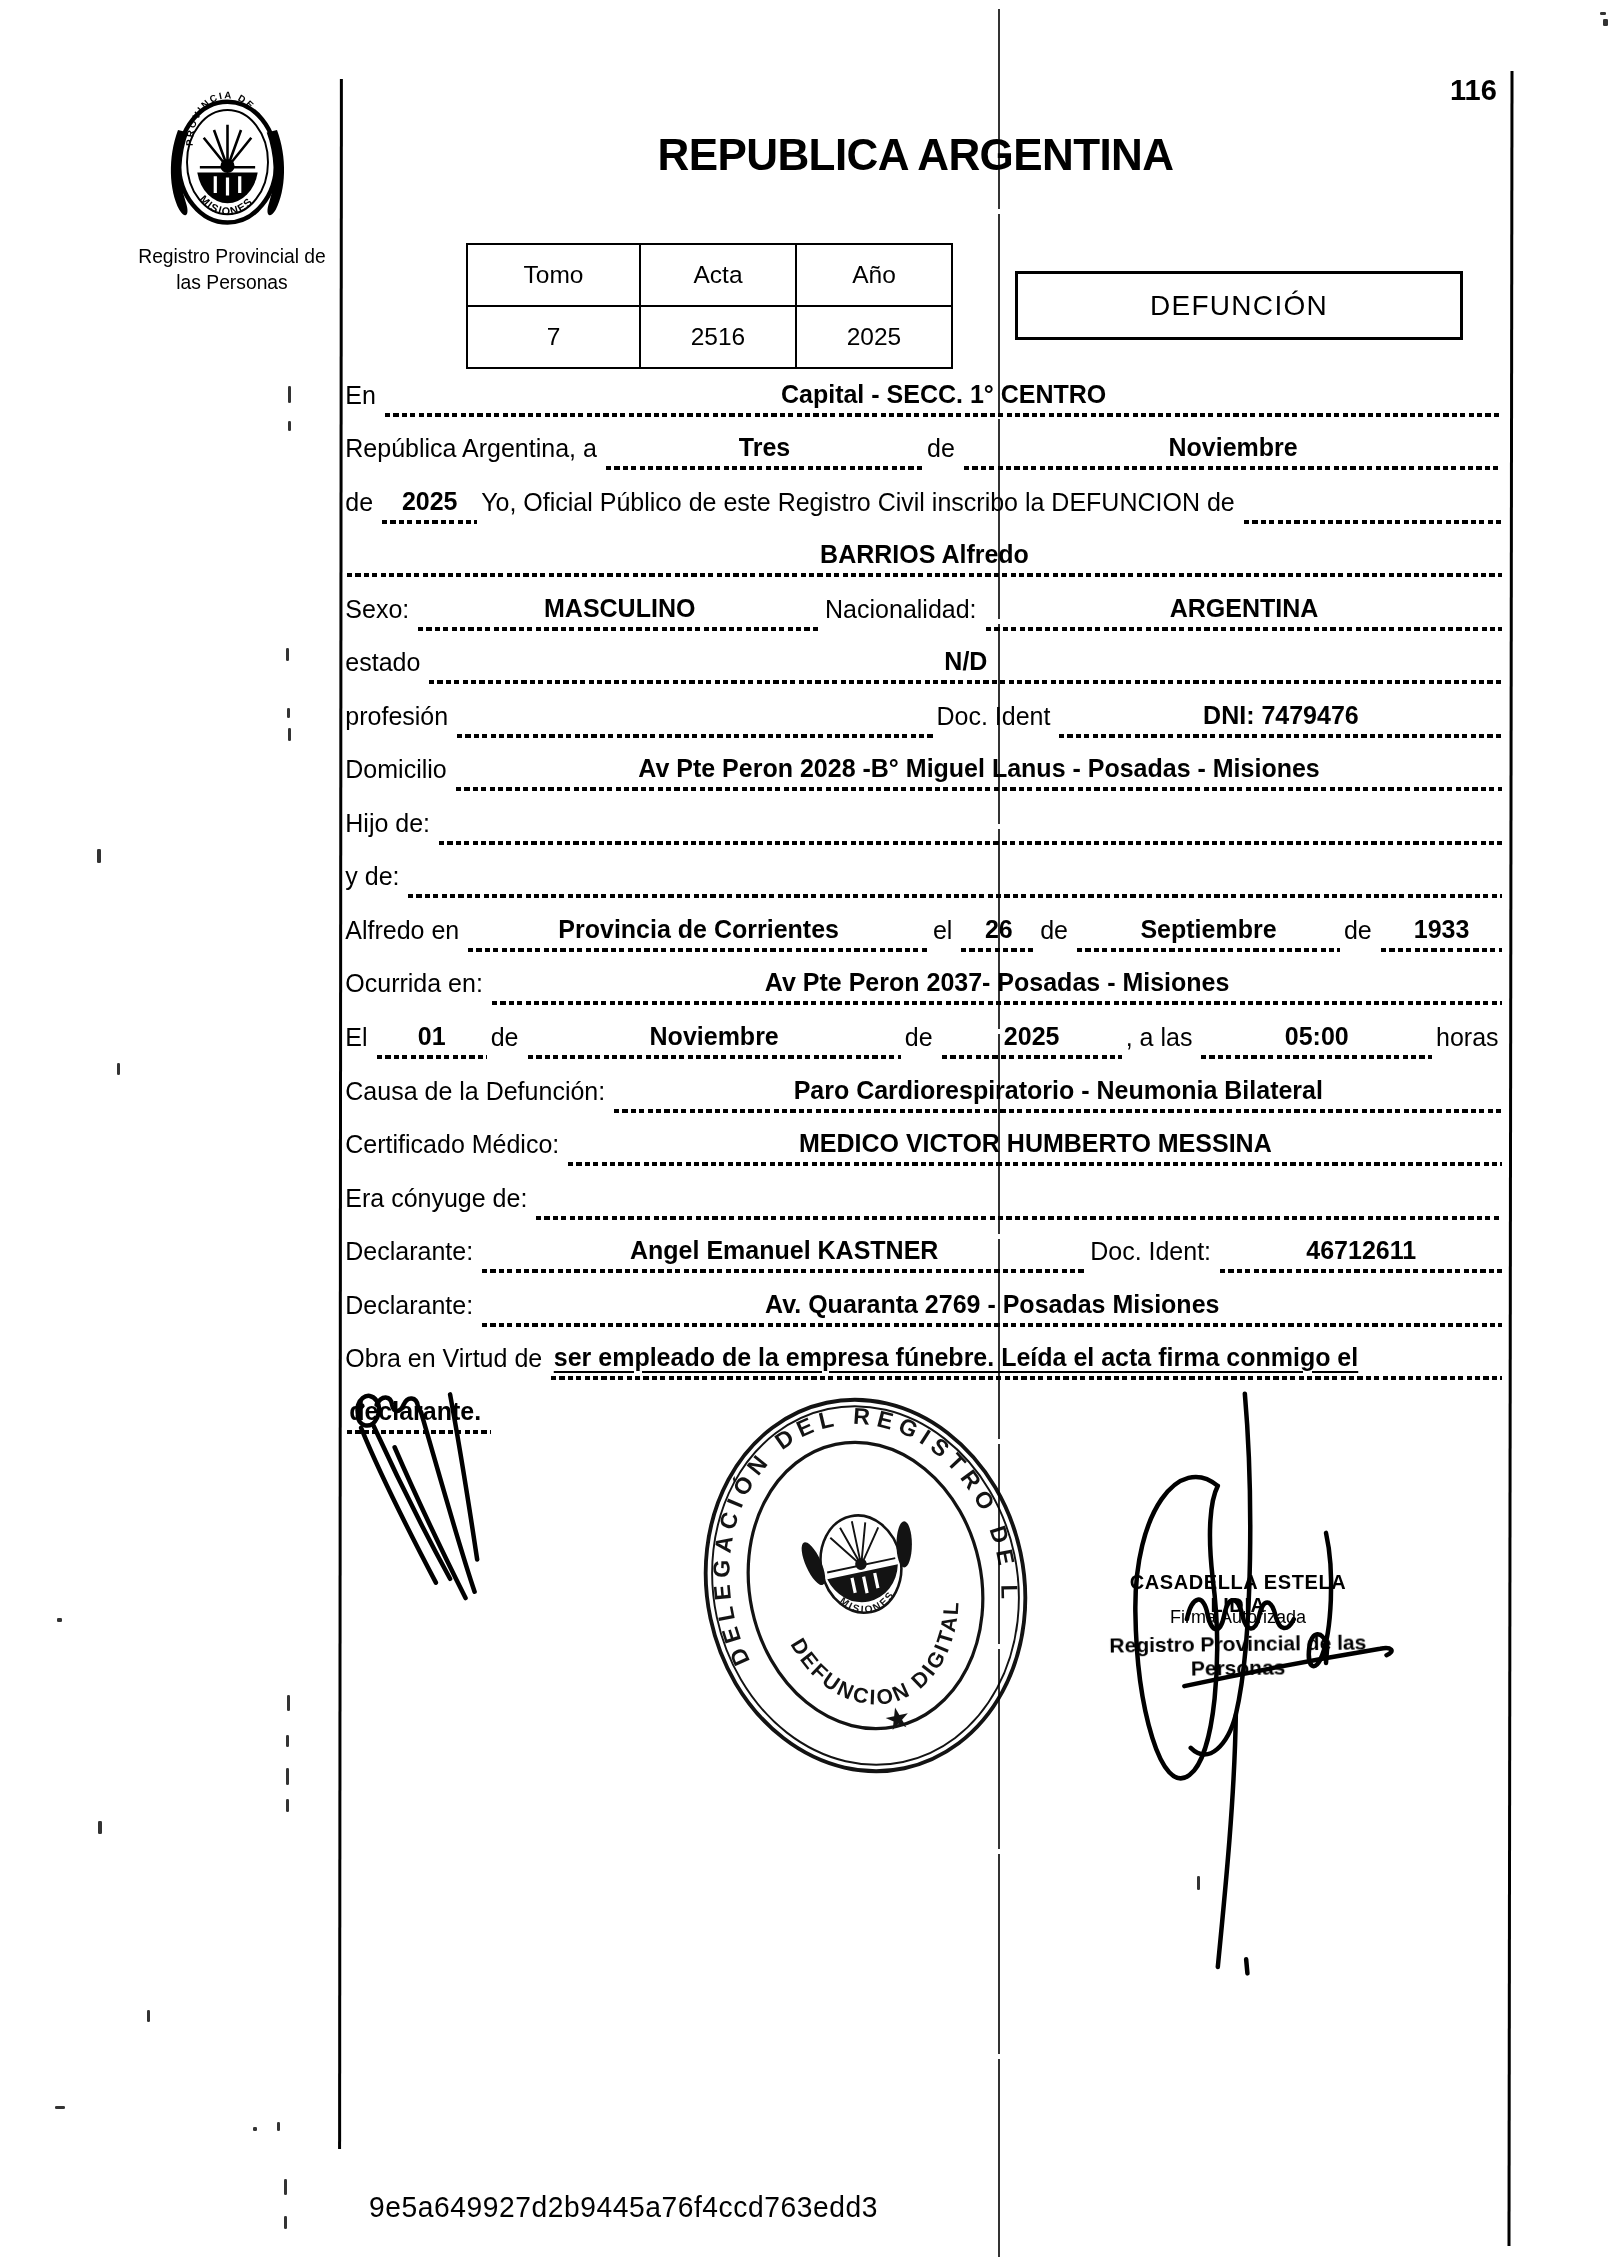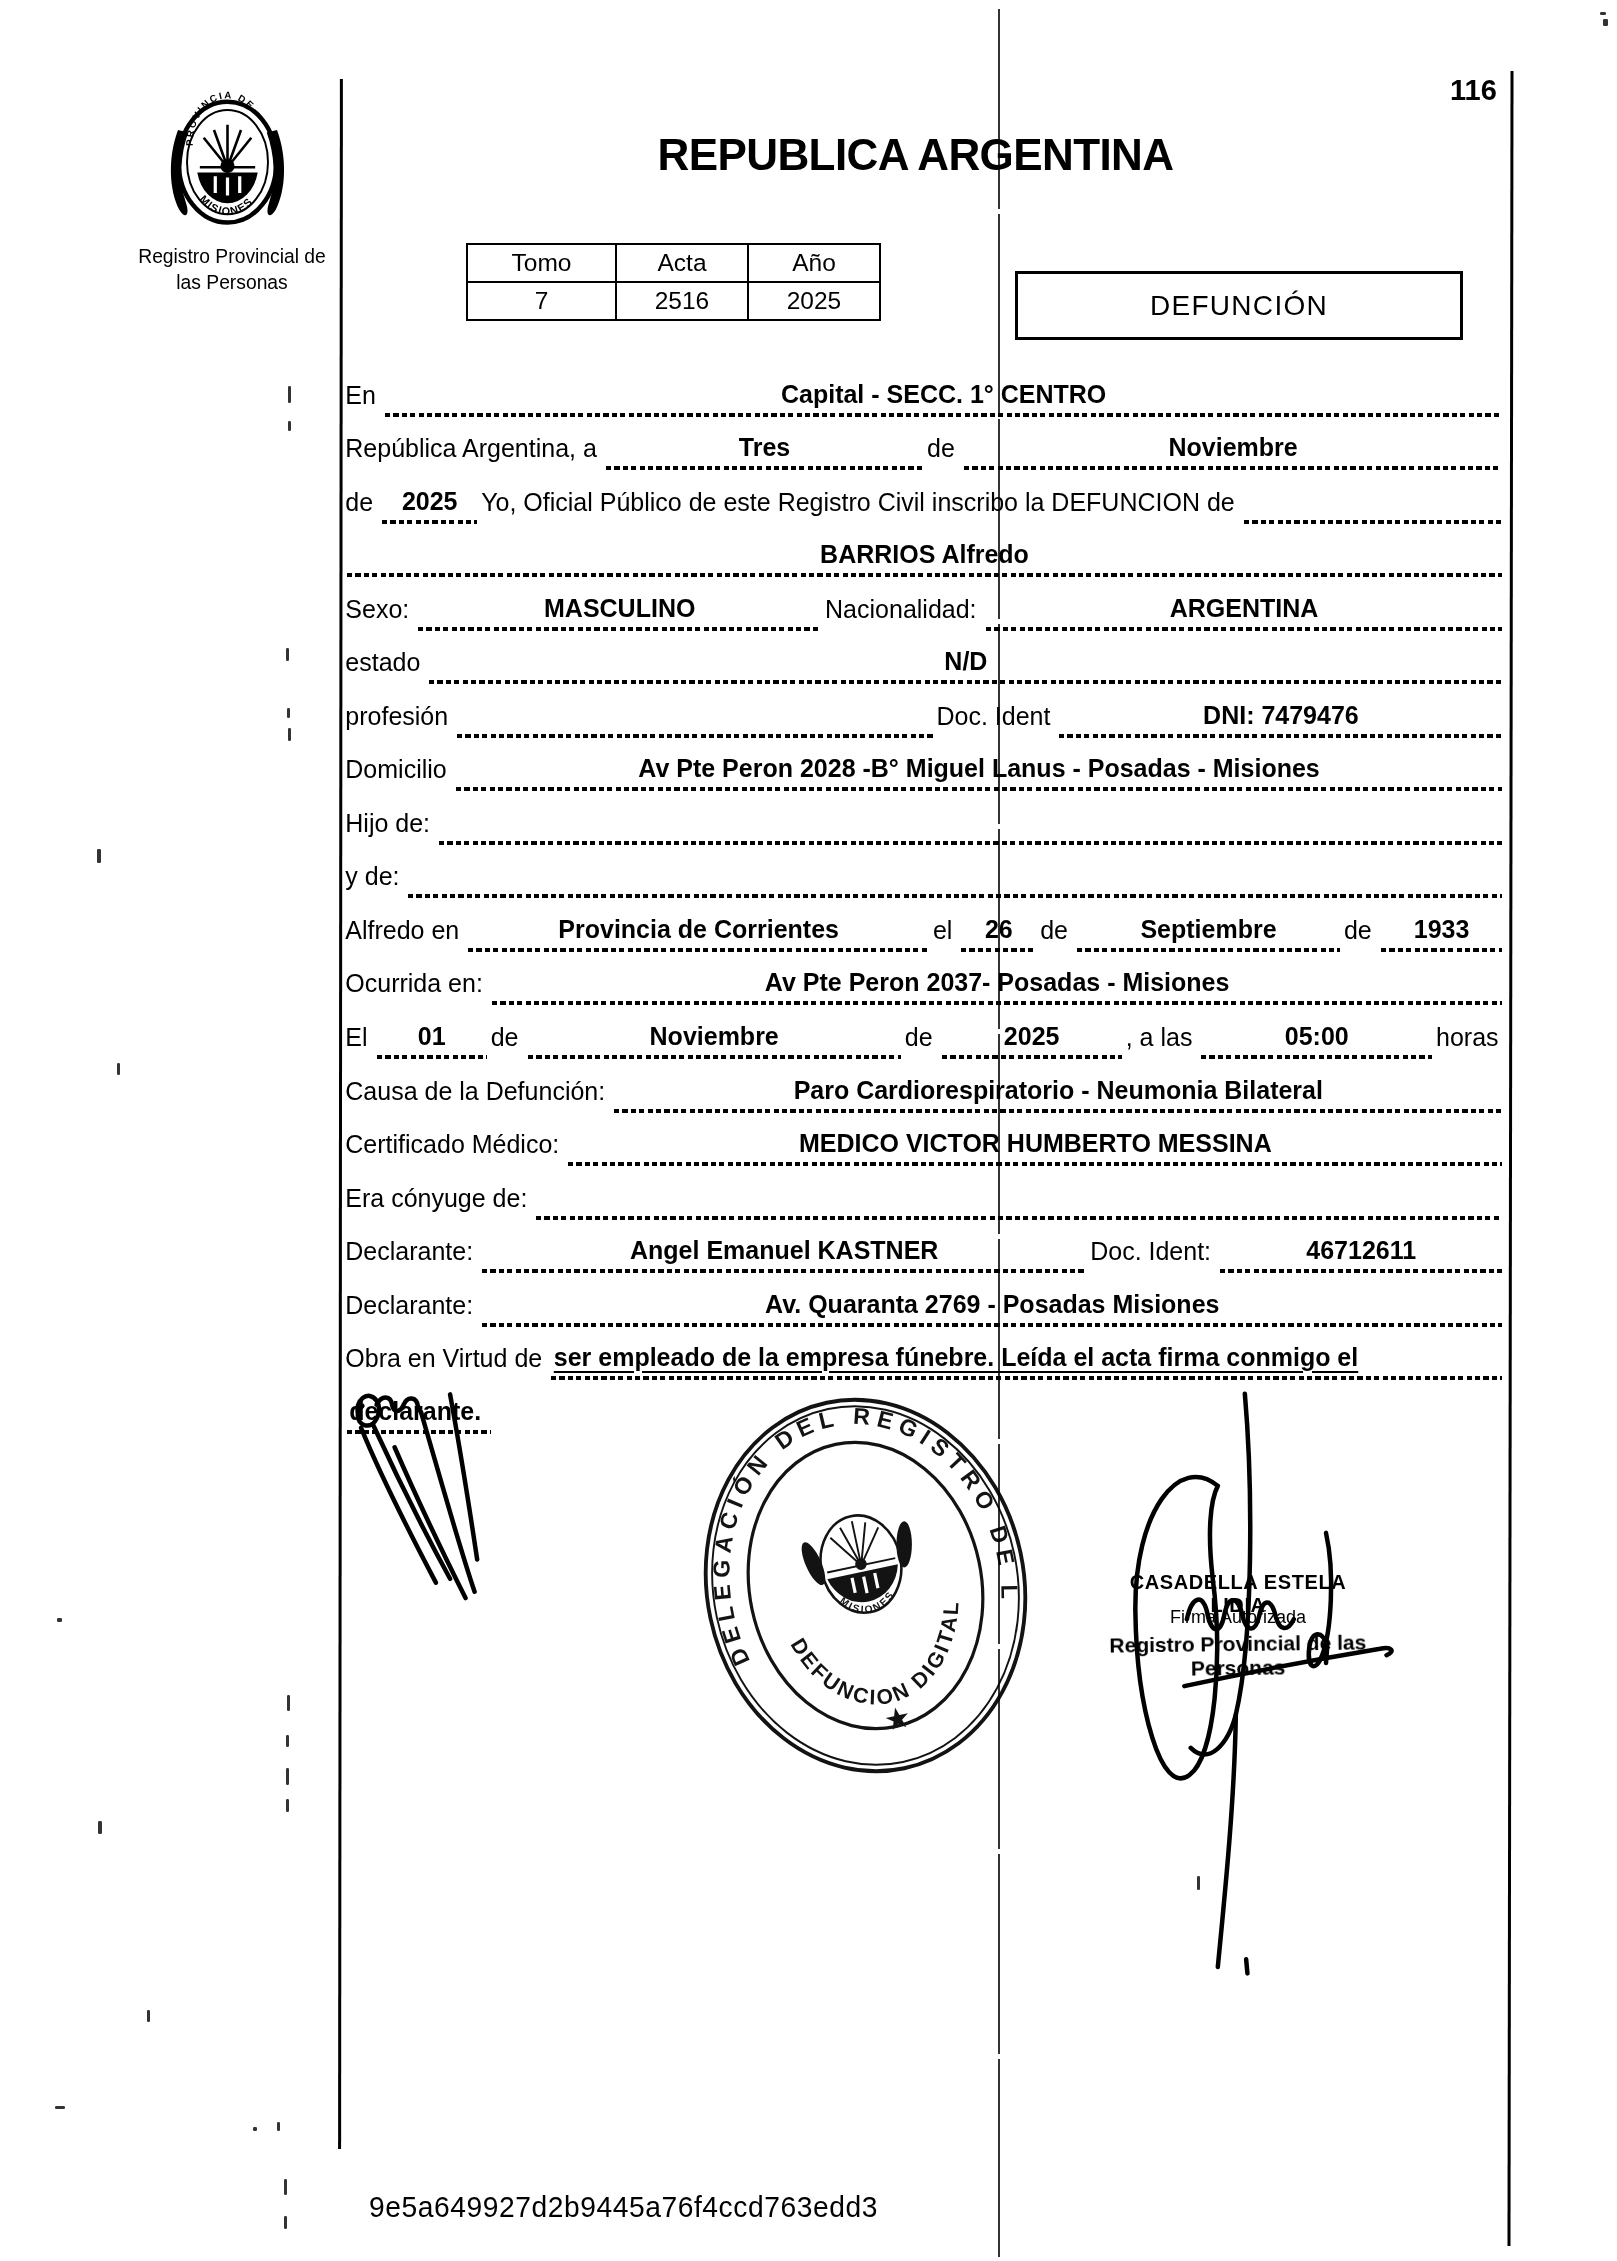--- a/index.html
+++ b/index.html
@@ -10,21 +10,21 @@
   
   .vline { position:absolute; background:#000; }
   .fold  { position:absolute; background:repeating-linear-gradient(180deg,#000 0 200px,transparent 200px 205px); opacity:.8; }
   
   .pagenum { position:absolute; left:1450px; top:74px; font-size:29px; font-weight:700; }
   .title { position:absolute; left:580px; top:130px; width:671px; text-align:center;
            font-size:44px; font-weight:700; letter-spacing:-0.6px; white-space:nowrap; }
   .orgname { position:absolute; left:121px; top:244px; width:222px; text-align:center;
              font-size:19.3px; line-height:1.35; }
   .rectable { position:absolute; left:466px; top:243px; border-collapse:collapse; }
-  .rectable td { border:2.6px solid #000; text-align:center; font-size:24.5px; padding:0; }
+  .rectable td { border:2.6px solid #000; text-align:center; font-size:24.5px; padding:12px; }
   .rectable tr td { height:36px; }
   .c1 { width:147px; } .c2 { width:130px; } .c3 { width:130px; }
   .docbox { position:absolute; left:1015px; top:271px; width:442px; height:63px;
             border:3.9px solid #000; display:flex; align-items:center; justify-content:center;
             font-size:28px; letter-spacing:1.3px; }
   
   .frow { position:absolute; left:344px; width:1161px; height:49px; display:flex;
           align-items:flex-end; font-size:25px; line-height:1.1; }
   .lbl { white-space:nowrap; padding:0 6.4px 7.7px 1.3px; }
   .seg { position:relative; padding:0 5.2px 9px 5.2px; text-align:center; font-weight:700; white-space:nowrap; }

